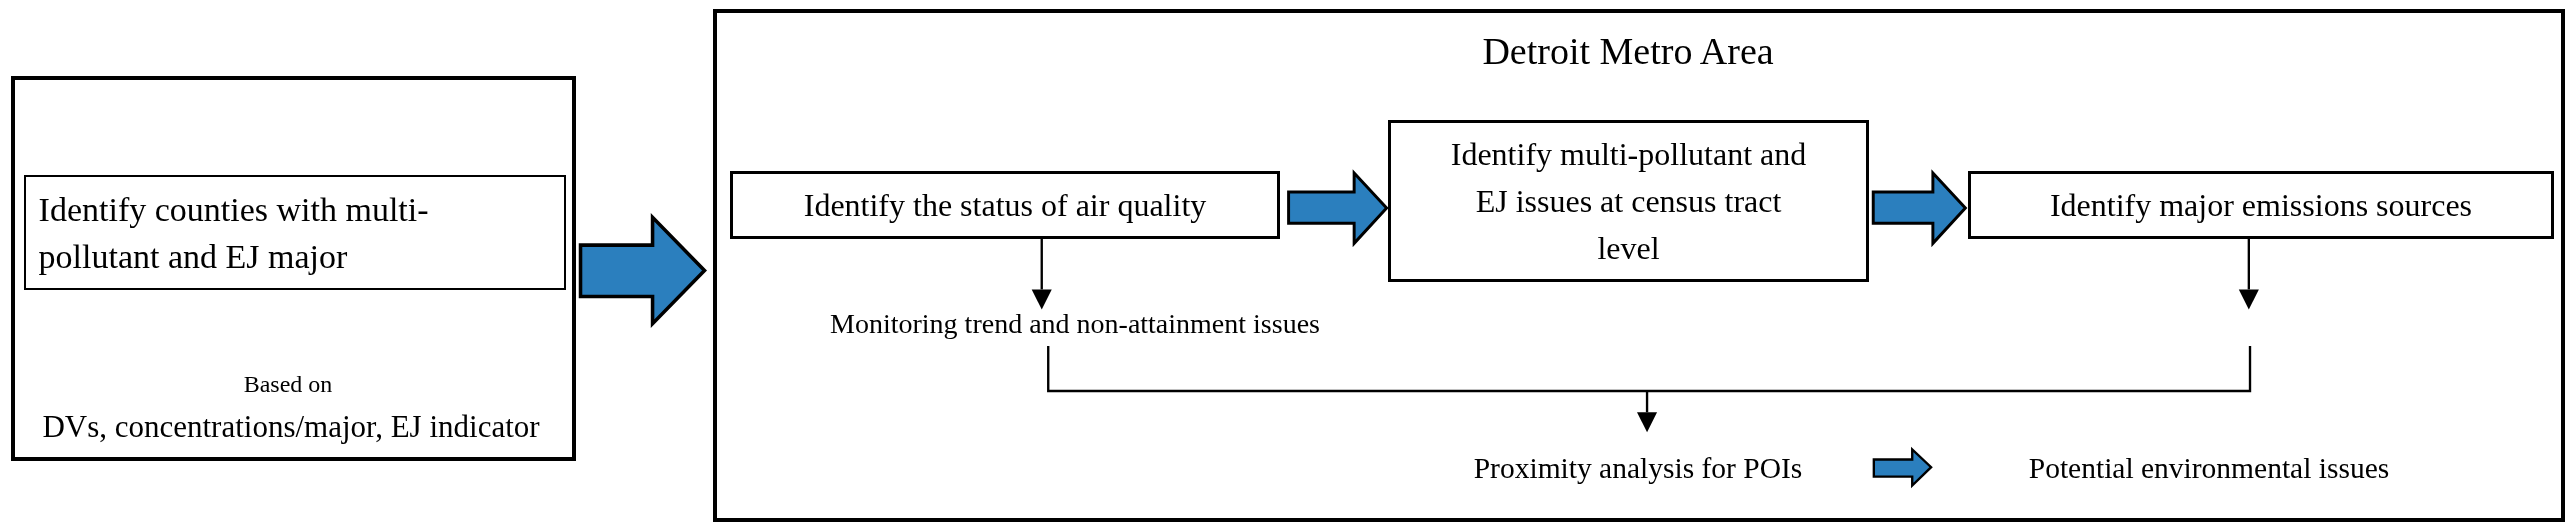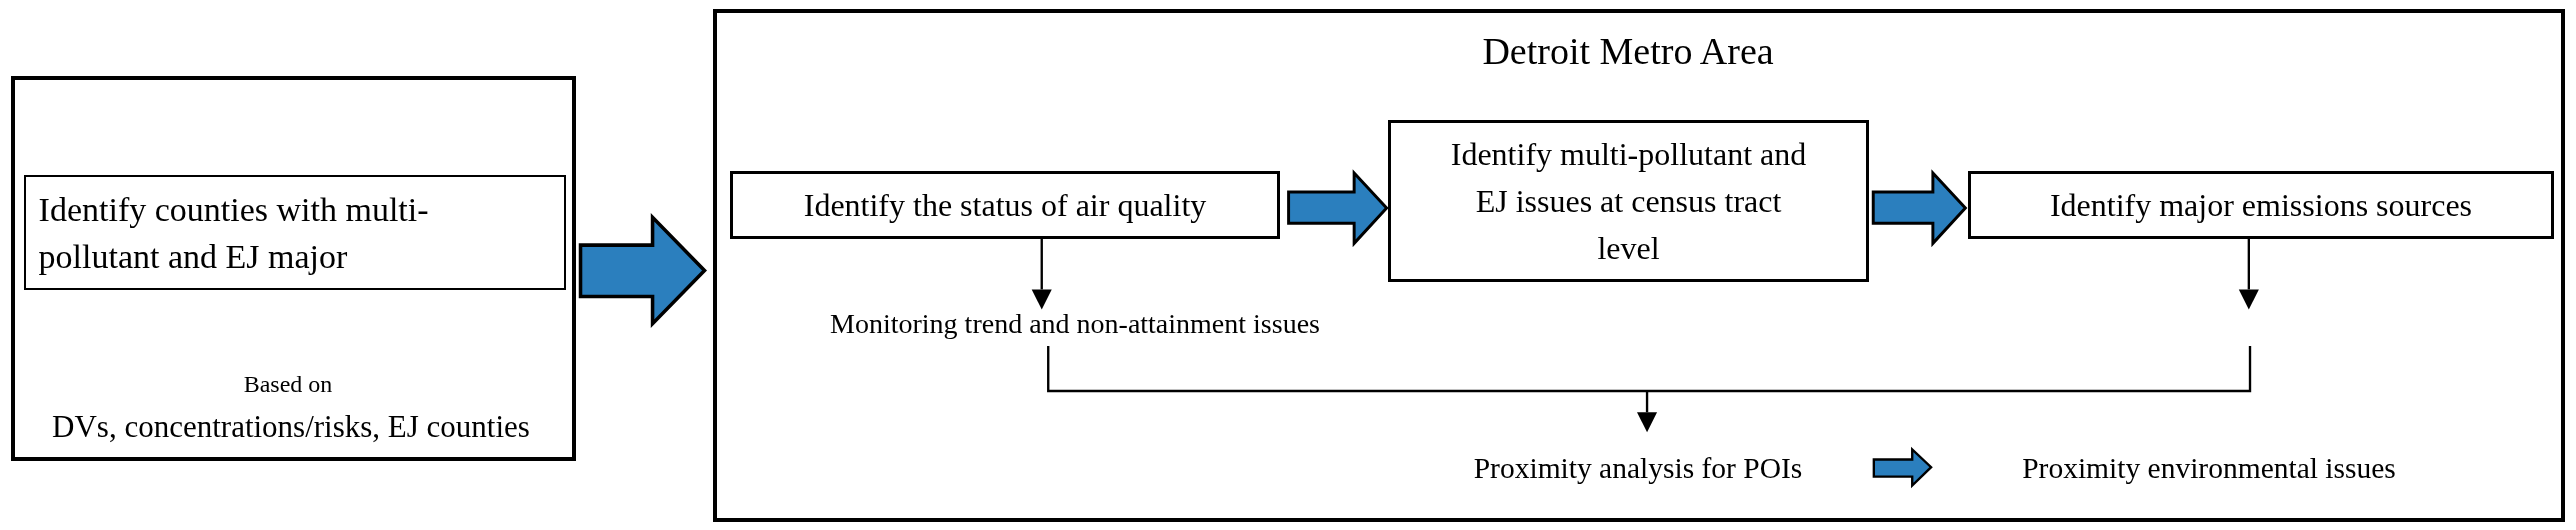--- a/index.html
+++ b/index.html
@@ -90,21 +90,21 @@
     <line class="thin-line" x1="2789" y1="662" x2="2789" y2="698"></line>
     <polygon class="thin-head" points="2772,698 2806,698 2789,732"></polygon>
   </svg>
 
   <div id="left-outer" class="abs"></div>
   <div id="left-inner" class="abs">
     <span>Identify counties with multi-</span>
     <span>pollutant and EJ major</span>
   </div>
   <div id="based-on" class="abs center-anchor">Based on</div>
-  <div id="dvs-caption" class="abs center-anchor">DVs, concentrations/risks, EJ counties</div>
+  <div id="dvs-caption" class="abs center-anchor">DVs, concentrations/major, EJ indicator</div>
 
   <div id="detroit-outer" class="abs"></div>
   <div id="status-box" class="abs flow-box">
     <span>Identify the status of air quality</span>
   </div>
 
   <div id="detroit-title" class="abs center-anchor panel-title">Detroit Metro Area</div>
 
   <div id="emissions-box" class="abs flow-box">
     <span>Identify major emissions sources</span>
@@ -112,16 +112,16 @@
 
   <div id="census-box" class="abs flow-box">
     <span>Identify multi-pollutant and</span>
     <span>EJ issues at census tract</span>
     <span>level</span>
   </div>
 
   <div id="status-caption" class="abs center-anchor caption">Monitoring trend and non-attainment issues</div>
 
   <div id="proximity-label" class="abs center-anchor bottom-label">Proximity analysis for POIs</div>
-  <div id="outcome-label" class="abs center-anchor bottom-label">Proximity environmental issues</div>
+  <div id="outcome-label" class="abs center-anchor bottom-label">Potential environmental issues</div>
 
 </div>
 
 
 </body></html>

